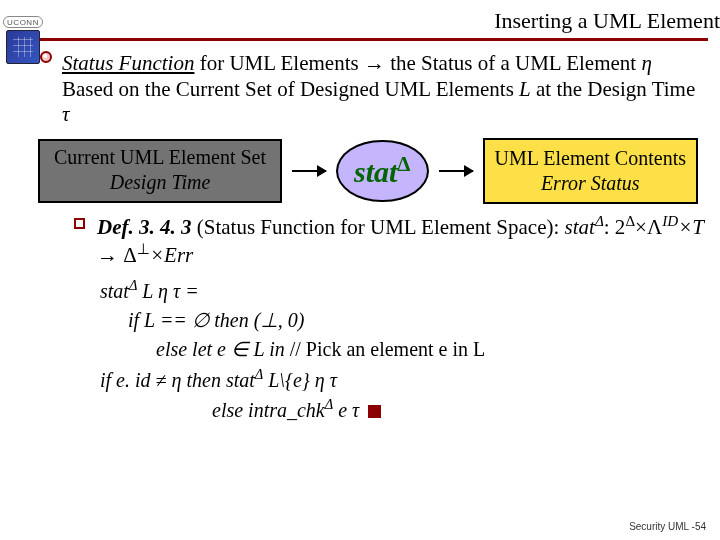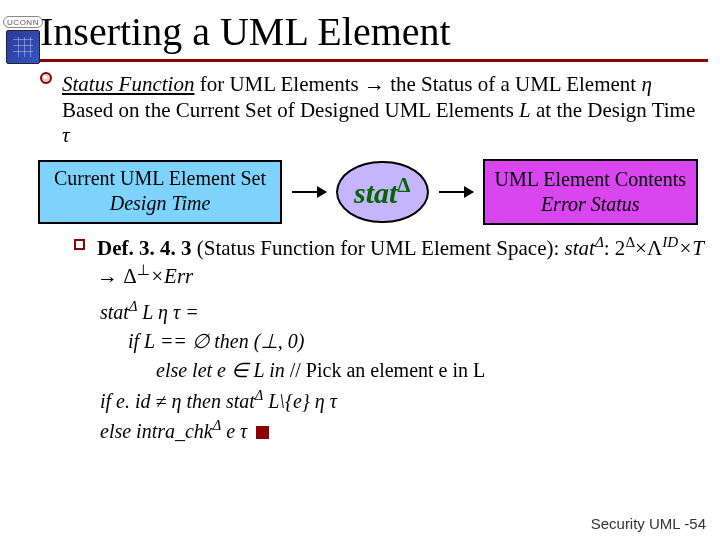--- a/index.html
+++ b/index.html
@@ -24,21 +24,21 @@
     border: 1px solid #223; border-radius: 2px;
     position: relative;
   }
   .logo-sq::before {
     content: ""; position: absolute; inset: 6px;
     background:
       repeating-linear-gradient(0deg, transparent 0 5px, rgba(255,255,255,.35) 5px 6px),
       repeating-linear-gradient(90deg, transparent 0 5px, rgba(255,255,255,.35) 5px 6px);
   }
   .title {
-    font-size: 40px; text-align: left;
+    font-size: 22px; text-align: right;
     padding: 8px 0 4px 0; margin-left: 40px;
   }
   .hr {
     height: 3px; background: #8b0000;
     margin: 0 12px 0 40px;
   }
   .content { padding: 10px 16px 0 40px; font-size: 21px; line-height: 1.22; }
   .bullet-m {
     display: inline-block; width: 12px; height: 12px;
     border: 2px solid #8b0000; border-radius: 50%;
@@ -48,68 +48,68 @@
   .status-desc { display: flex; }
   .status-desc .txt { flex: 1; }
   .under { text-decoration: underline; }
   .ital { font-style: italic; }
   .diagram {
     display: flex; align-items: center; justify-content: space-between;
     margin: 10px 6px 8px -2px;
   }
   .box {
     border: 2px solid #000; padding: 4px 14px 6px; text-align: center;
-    font-size: 20px; line-height: 1.25; background: #7dd3fc;
+    font-size: 20px; line-height: 1.25; background: #737373;
   }
   .box .bline2, .box .bline3 { font-style: italic; }
   .oval {
     border: 2px solid #000; border-radius: 50% / 50%;
     padding: 10px 16px; font-size: 30px; font-weight: bold; font-style: italic;
     color: #006400; background: #c4b5fd; white-space: nowrap;
   }
   .oval sup { font-size: .7em; font-style: normal; }
   .arrow {
     flex: 0 0 34px; height: 2px; background: #000; position: relative;
     margin: 0 4px;
   }
   .arrow::after {
     content: ""; position: absolute; right: -1px; top: -5px;
     border-left: 10px solid #000;
     border-top: 6px solid transparent;
     border-bottom: 6px solid transparent;
   }
   .rbox {
     border: 2px solid #000; padding: 6px 10px; text-align: center;
-    font-size: 20px; line-height: 1.25; background: #d946ef;
+    font-size: 20px; line-height: 1.25; background: #fde047;
   }
   .rbox .bline2 { font-style: italic; }
   .def-wrap { display: flex; margin: 2px 0 6px 34px; font-size: 21px; }
   .bullet-q {
     display: inline-block; width: 11px; height: 11px;
     border: 2px solid #8b0000; margin-right: 12px; margin-top: 6px; flex: 0 0 auto;
   }
   .def-wrap .deftxt { flex: 1; line-height: 1.22; }
-  .deftxt .bld { font-weight: bold; }
+  .deftxt .bld { font-weight: bold; font-style: italic; }
   .algo {
     font-size: 20px; font-style: italic; line-height: 1.45;
     margin-left: 60px;
   }
   .algo .l1 { margin-left: 0; }
   .algo .l2 { margin-left: 28px; }
   .algo .l3 { margin-left: 56px; }
   .algo .l4 { }
-  .algo .l5 { }
+  .algo .l5 { margin-left: 112px; }
   .comment { font-style: normal; }
   .qed {
     display: inline-block; width: 13px; height: 13px;
     background: #8b0000; vertical-align: -1px; margin-left: 4px;
   }
   .footer {
     position: absolute; right: 14px; bottom: 8px;
-    font-family: Arial, sans-serif; font-size: 15px; color: #333;
+    font-family: Arial, sans-serif; font-size: 10px; color: #333;
   }
   sup { font-size: .72em; }
 </style>
 </head>
 <body>
 
 <div class="logo">
   <div class="logo-uconn">UCONN</div>
   <div class="logo-sq"></div>
 </div>

